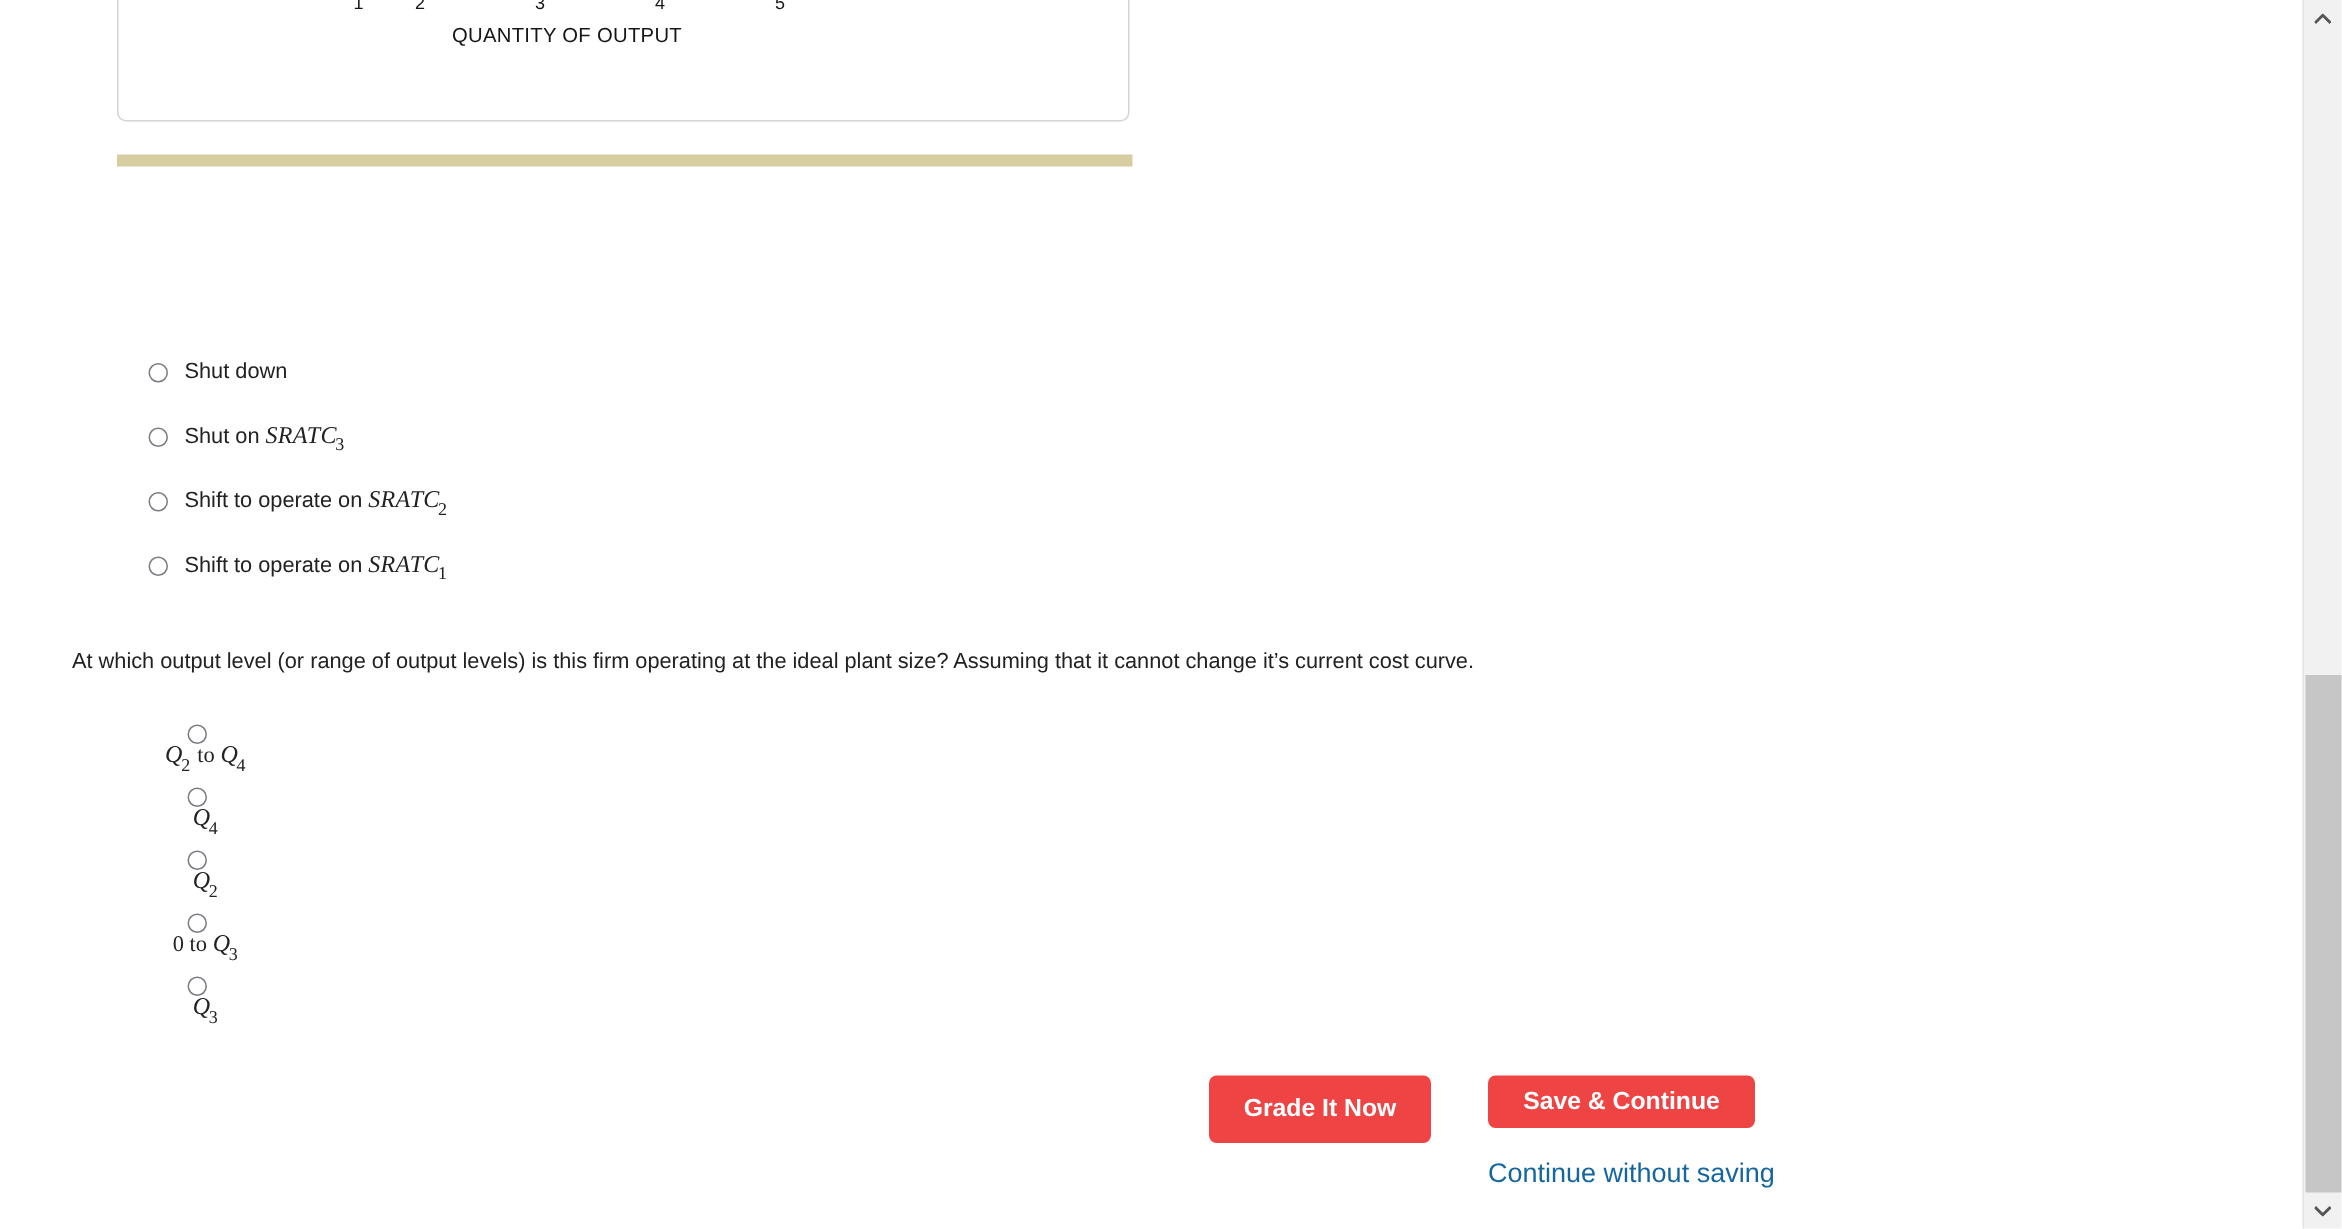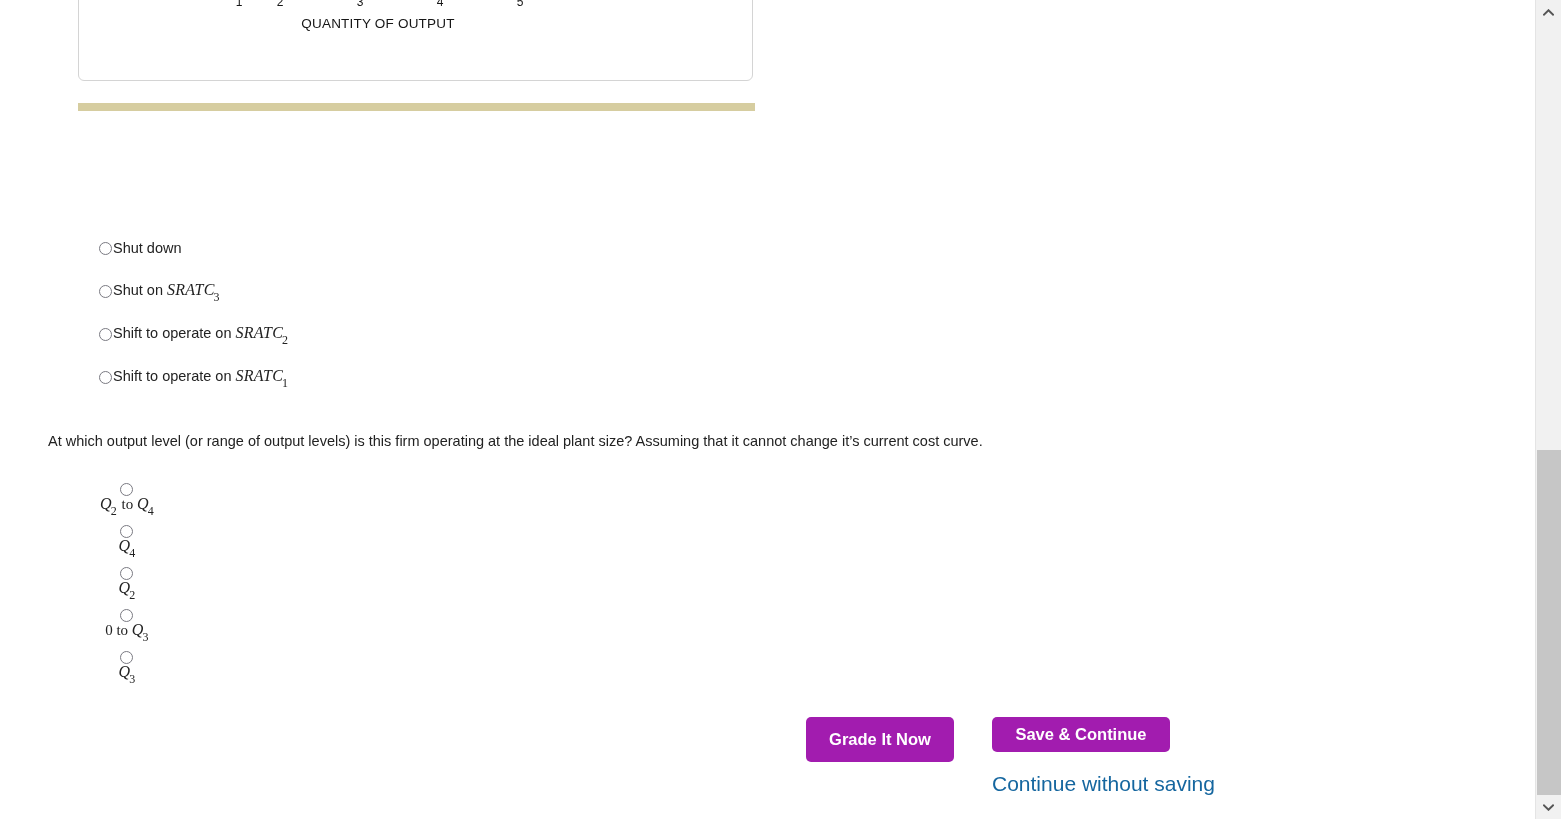--- a/index.html
+++ b/index.html
@@ -116,21 +116,21 @@
   .radio {
     width: 13px;
     height: 13px;
     border: 1.6px solid #7a7a82;
     border-radius: 50%;
     box-sizing: border-box;
     background: #ffffff;
     flex: 0 0 auto;
   }
   .option-label {
-    margin-left: 1px;
+    margin-left: 11px;
     font-size: 14.5px;
     color: #222222;
     white-space: nowrap;
     line-height: 1;
   }
 
   
   .mathit {
     font-family: "Liberation Serif", serif;
     font-style: italic;
@@ -152,21 +152,21 @@
     left: -1px;
   }
   .plain {
     font-family: "Liberation Sans", sans-serif;
     font-size: 14.5px;
   }
 
   
   .btn {
     position: absolute;
-    background: #a21caf;
+    background: #ef4444;
     color: #ffffff;
     border: none;
     border-radius: 5px;
     font-family: "Liberation Sans", sans-serif;
     font-weight: bold;
     font-size: 16.5px;
     cursor: pointer;
     padding: 0;
   }
   #btn-grade {
@@ -179,21 +179,21 @@
     left: 992px;
     top: 717px;
     width: 178px;
     height: 35px;
   }
   #link-continue {
     position: absolute;
     left: 992px;
     top: 772px;
     font-family: "Liberation Sans", sans-serif;
-    font-size: 21px;
+    font-size: 18px;
     color: #15669f;
     text-decoration: none;
     cursor: pointer;
     white-space: nowrap;
   }
 
   
   #scrollbar {
     position: absolute;
     right: 0;

